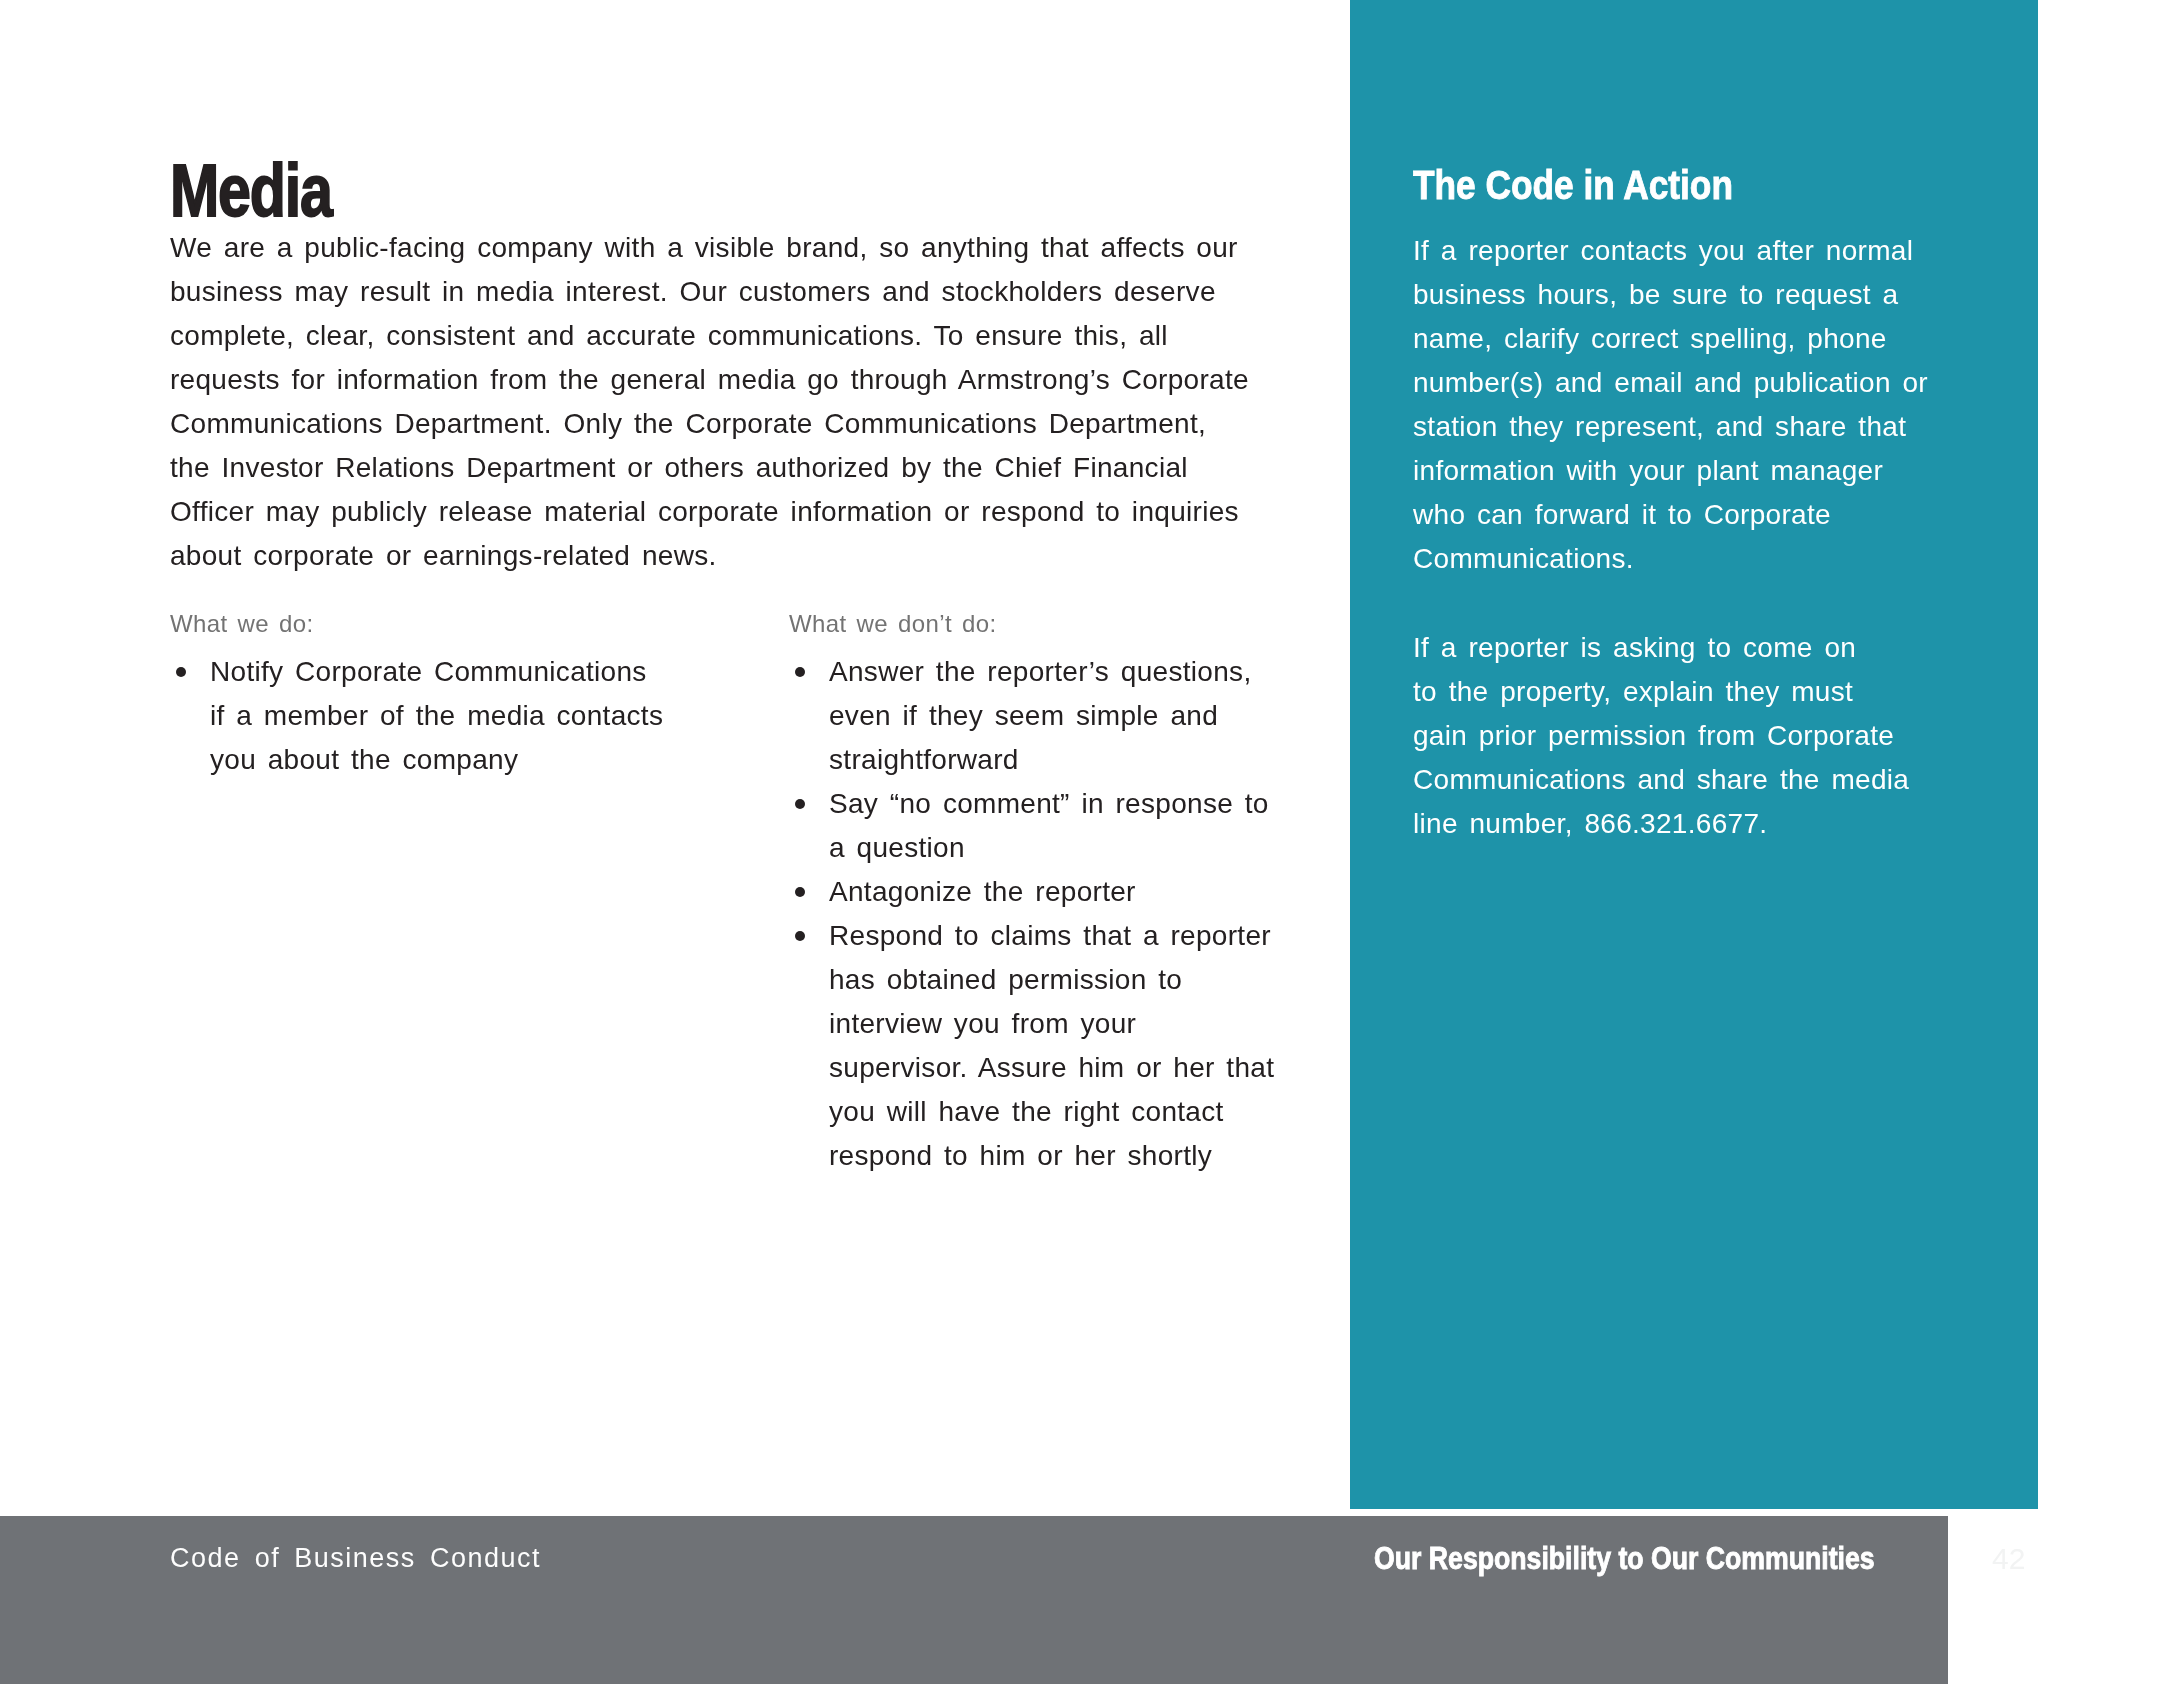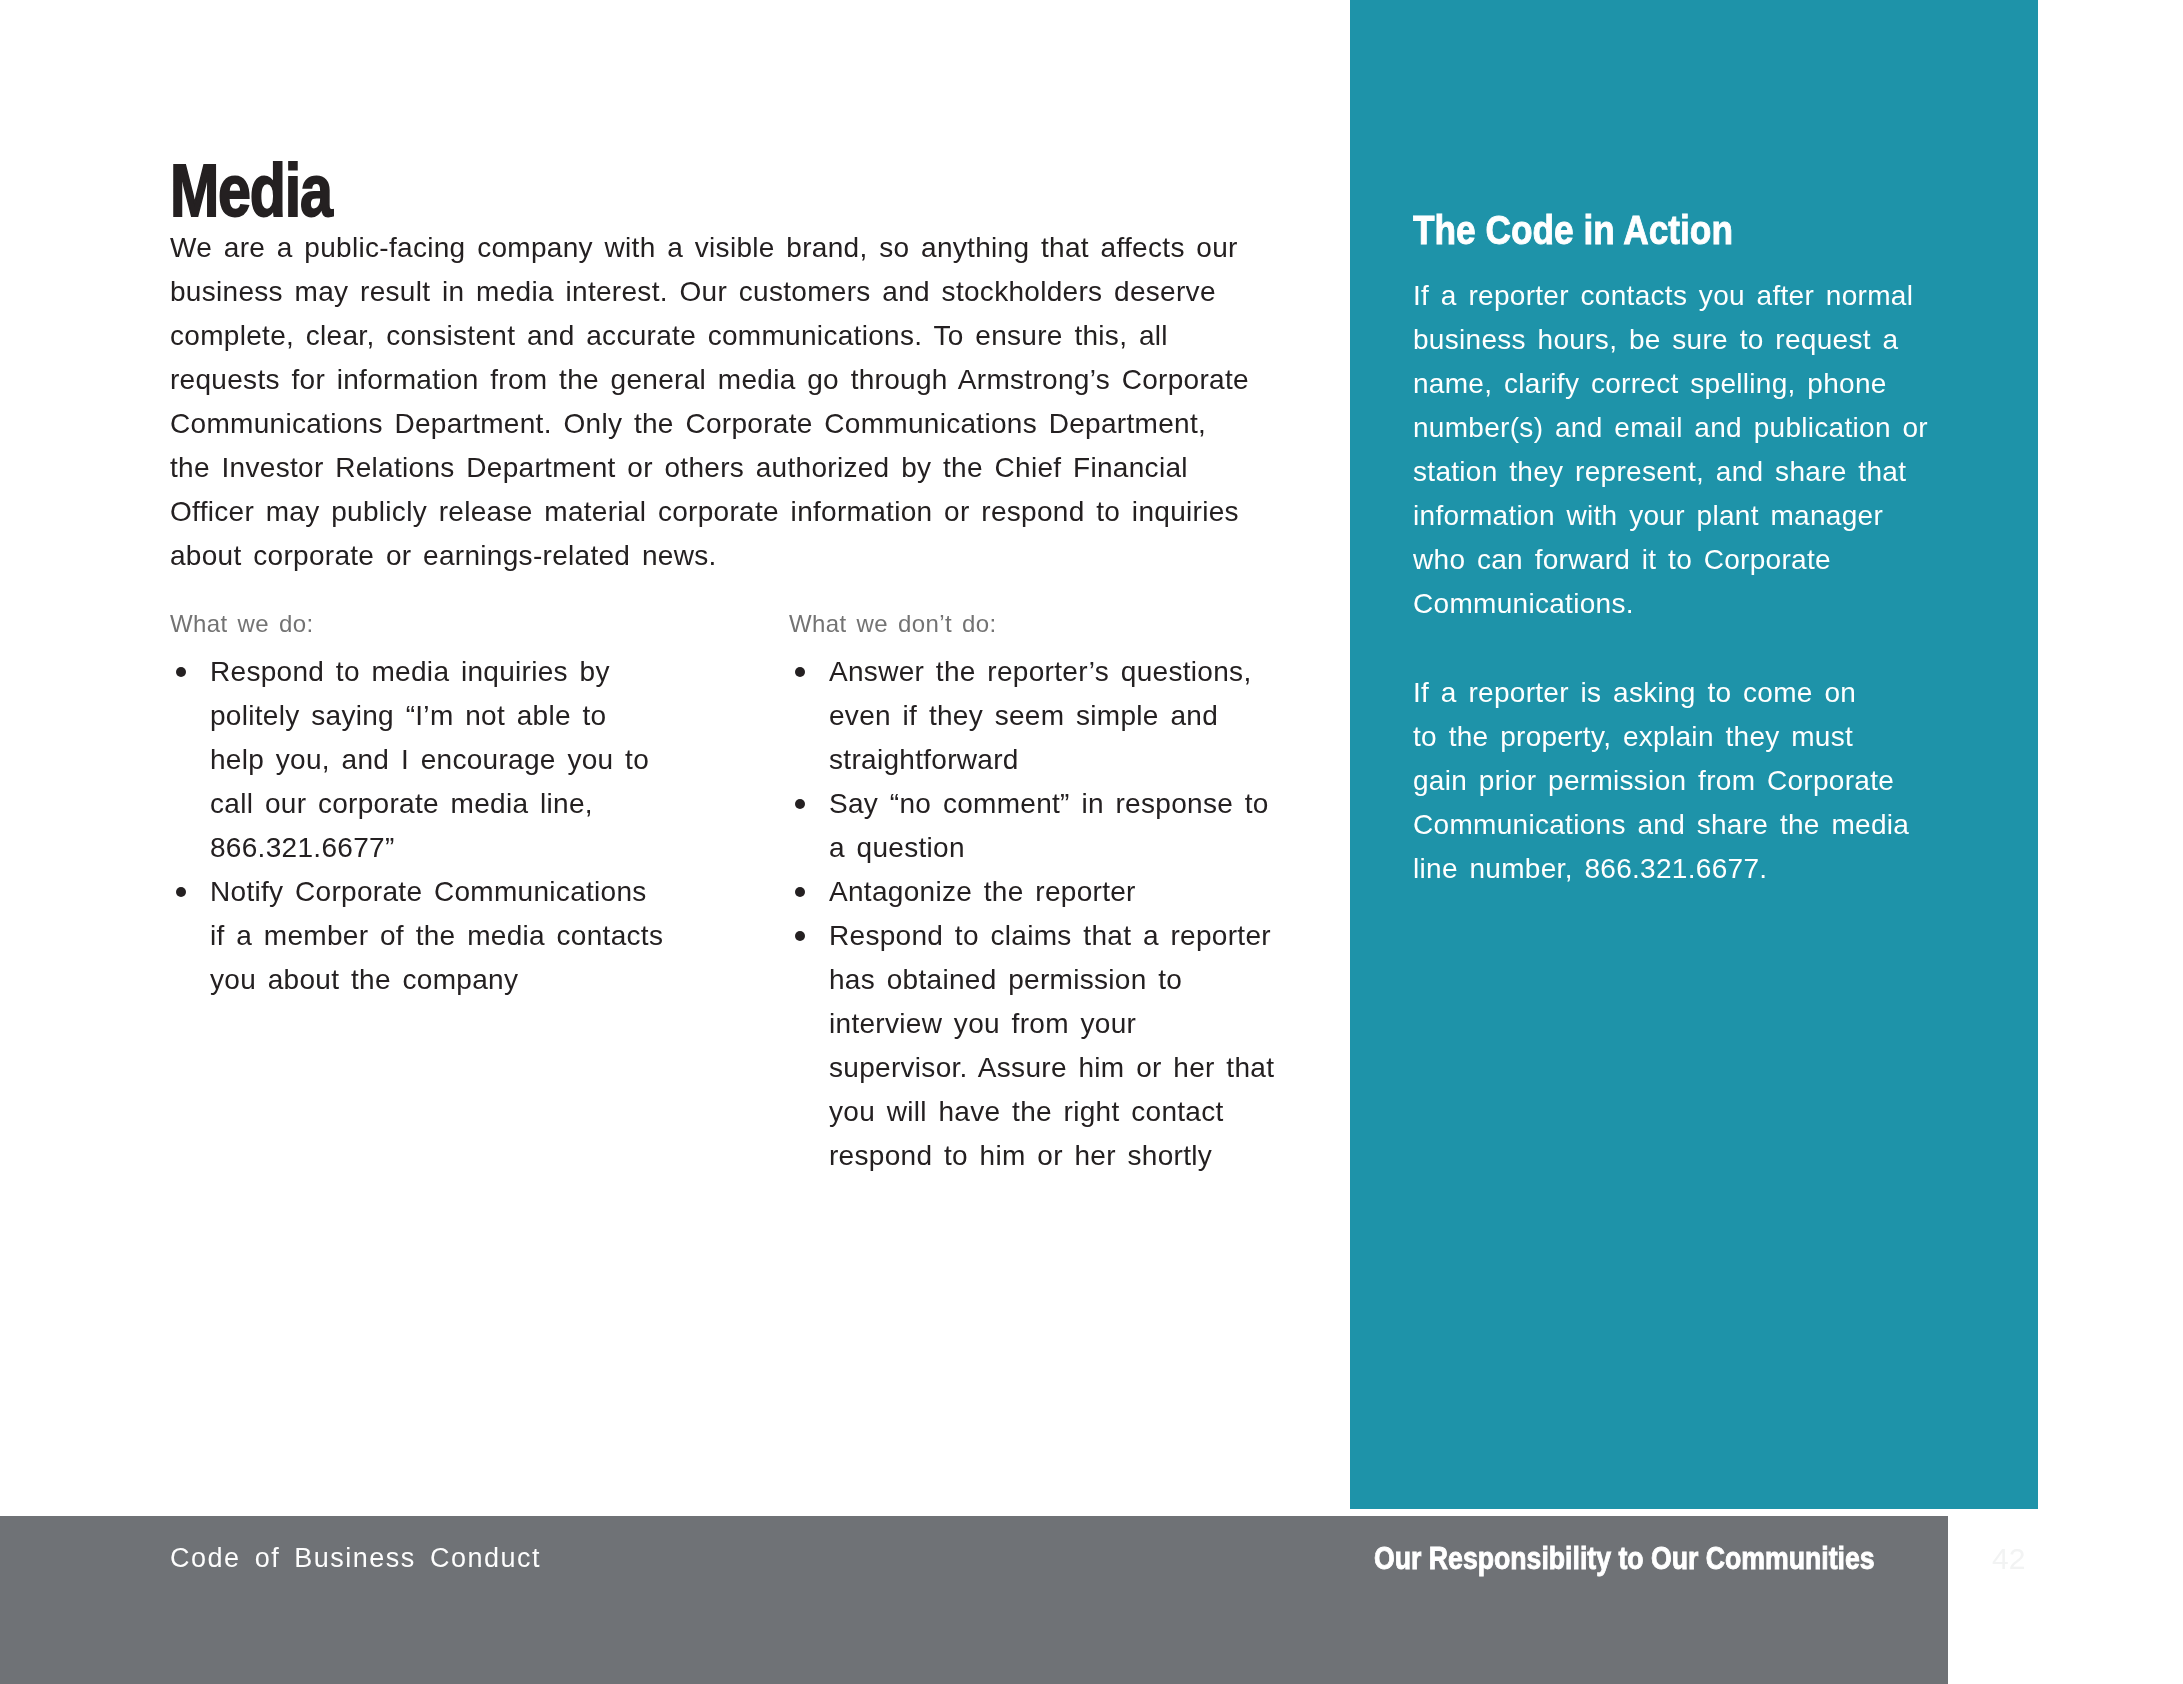--- a/index.html
+++ b/index.html
@@ -44,21 +44,21 @@
     width:10.2px; height:10.2px; border-radius:50%; background:#242021;
   }
 
   
   .sidebar {
     position:absolute; left:1350px; top:0; width:688px; height:1509px;
     background:#1e93a9; color:#ffffff;
     padding:165px 33px 0 63px;
   }
   .sidebar-heading {
-    font-size:41px; font-weight:900; line-height:1; color:#ffffff; white-space:nowrap;margin-top:45px;
+    font-size:41px; font-weight:900; line-height:1; color:#ffffff; white-space:nowrap;
   }
   .sidebar .body-text { color:#ffffff; width:592px; }
   .sidebar-p1 { margin-top:22.6px; }
   .sidebar-p2 { margin-top:45px; }
 
   
   .footer {
     position:absolute; left:0; top:1516px; width:1948px; height:169px;
     background:#6f7276; color:#ffffff;
   }
@@ -90,25 +90,20 @@
 Communications Department. Only the Corporate Communications Department,
 the Investor Relations Department or others authorized by the Chief Financial
 Officer may publicly release material corporate information or respond to inquiries
 about corporate or earnings-related news.</p>
 
     <div class="cols">
 
       <div class="col col-1">
         <h3 class="col-heading">What we do:</h3>
         <ul class="bullet-list">
-          <li>Respond to media inquiries by
-politely saying “I’m not able to
-help you, and I encourage you to
-call our corporate media line,
-866.321.6677”</li>
           <li>Notify Corporate Communications
 if a member of the media contacts
 you about the company</li>
         </ul>
       </div>
 
       <div class="col col-2">
         <h3 class="col-heading">What we don’t do:</h3>
         <ul class="bullet-list">
           <li>Answer the reporter’s questions,

